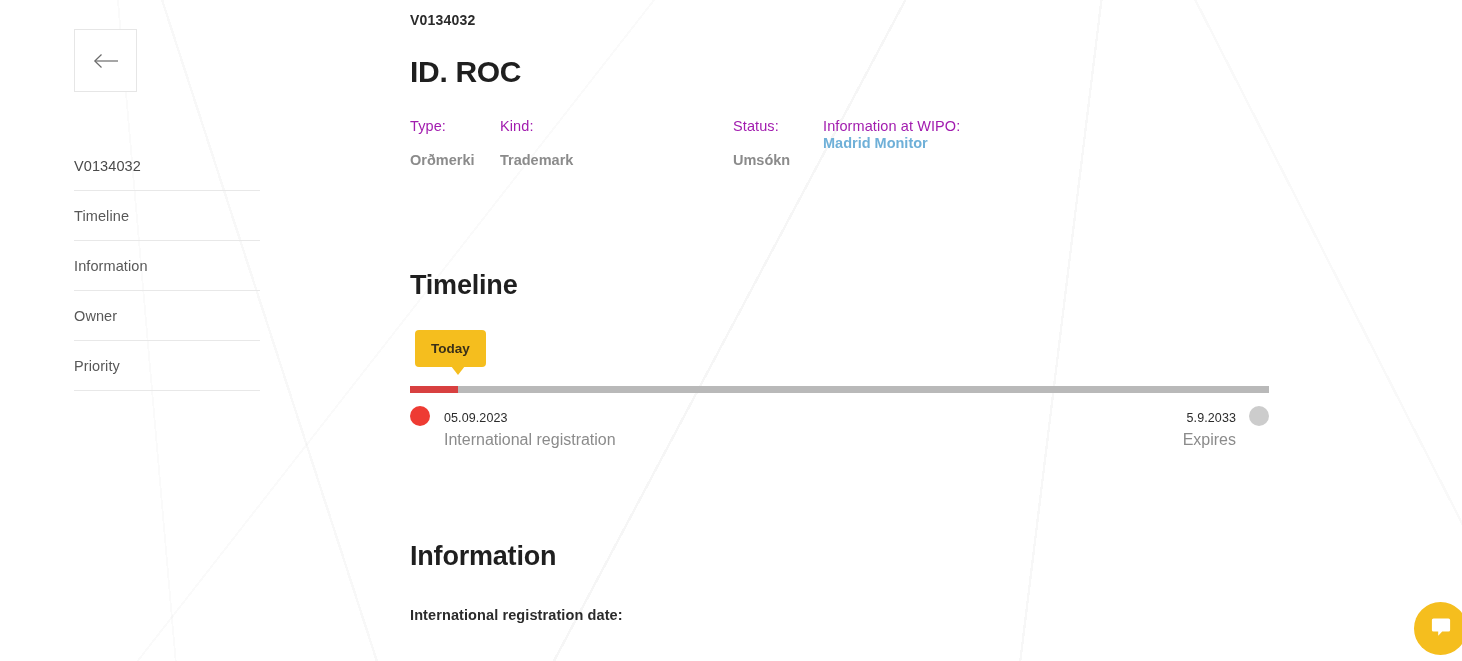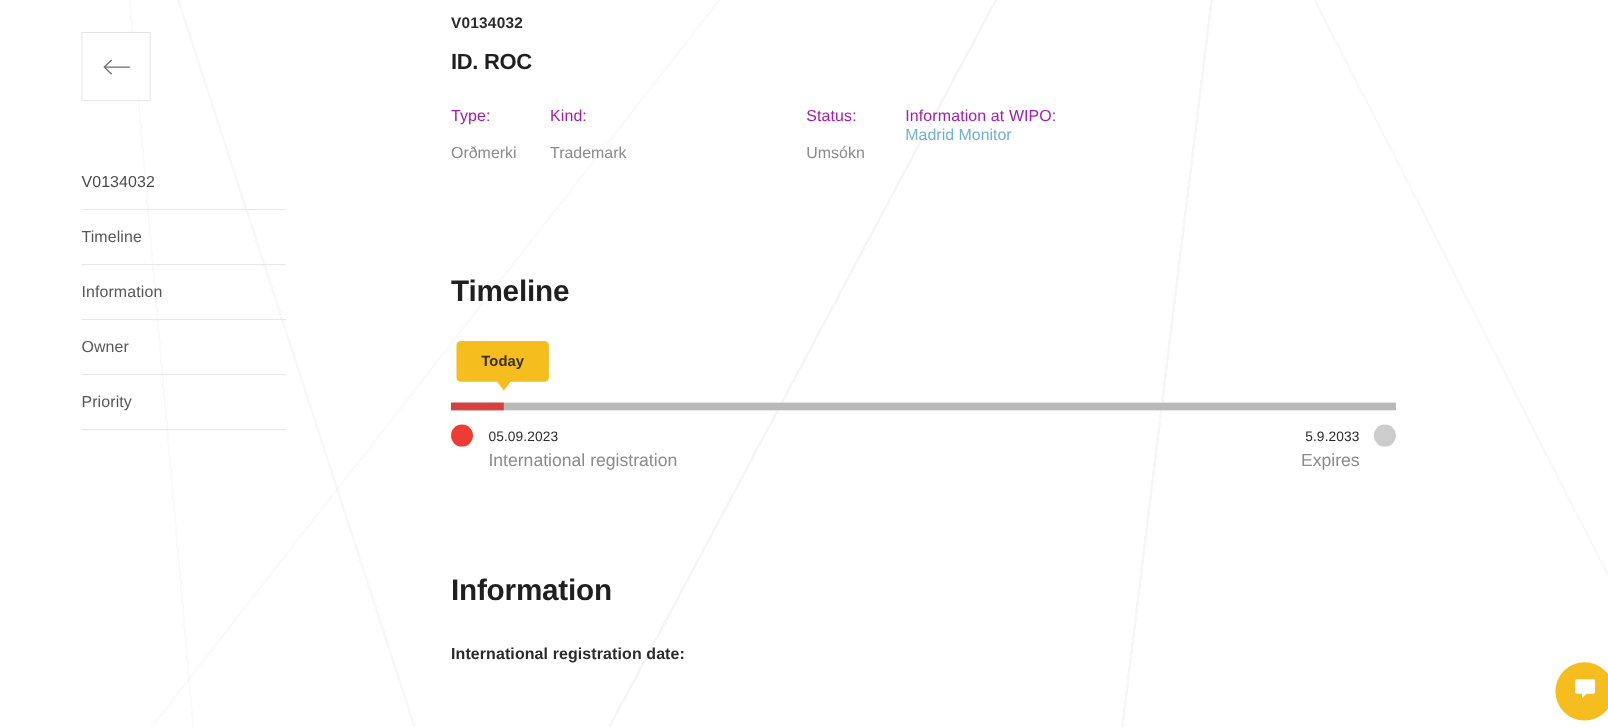--- a/index.html
+++ b/index.html
@@ -82,25 +82,25 @@
 
   .record-id {
     font-size: 14px;
     font-weight: bold;
     color: #2b2b2b;
     letter-spacing: 0.2px;
     margin-top: 12px;
   }
 
   .record-title {
-    font-size: 20px;
+    font-size: 30px;
     font-weight: bold;
     color: #1f1f1f;
     letter-spacing: -0.3px;
-    margin-top: 19px;
+    margin-top: 29px;
     line-height: 1;
   }
 
   
   .meta-row {
     margin-top: 31px;
     position: relative;
     height: 50px;
   }
   .meta-col {
@@ -112,20 +112,21 @@
     font-weight: normal;
     color: #a21caf;
     letter-spacing: 0.1px;
     white-space: nowrap;
   }
   .meta-value {
     font-size: 14.5px;
     color: #8b8b8b;
     margin-top: 18px;
     white-space: nowrap;
+    font-weight: bold;
   }
   .meta-value.link {
     color: #6fb0d8;
     cursor: pointer;
     text-decoration: none;
   }
 
   
   .section-heading {
     font-size: 27px;
@@ -139,21 +140,21 @@
 
   .today-badge-wrap {
     position: relative;
     margin-top: 31px;
     height: 42px;
   }
   .today-badge {
     position: absolute;
     left: 5px;
     top: 0;
-    width: 84px;
+    width: 71px;
     height: 37px;
     background: #F5BE1E;
     border-radius: 4px;
     display: flex;
     align-items: center;
     justify-content: center;
     font-size: 13.5px;
     font-weight: bold;
     color: #3a3018;
     cursor: pointer;

